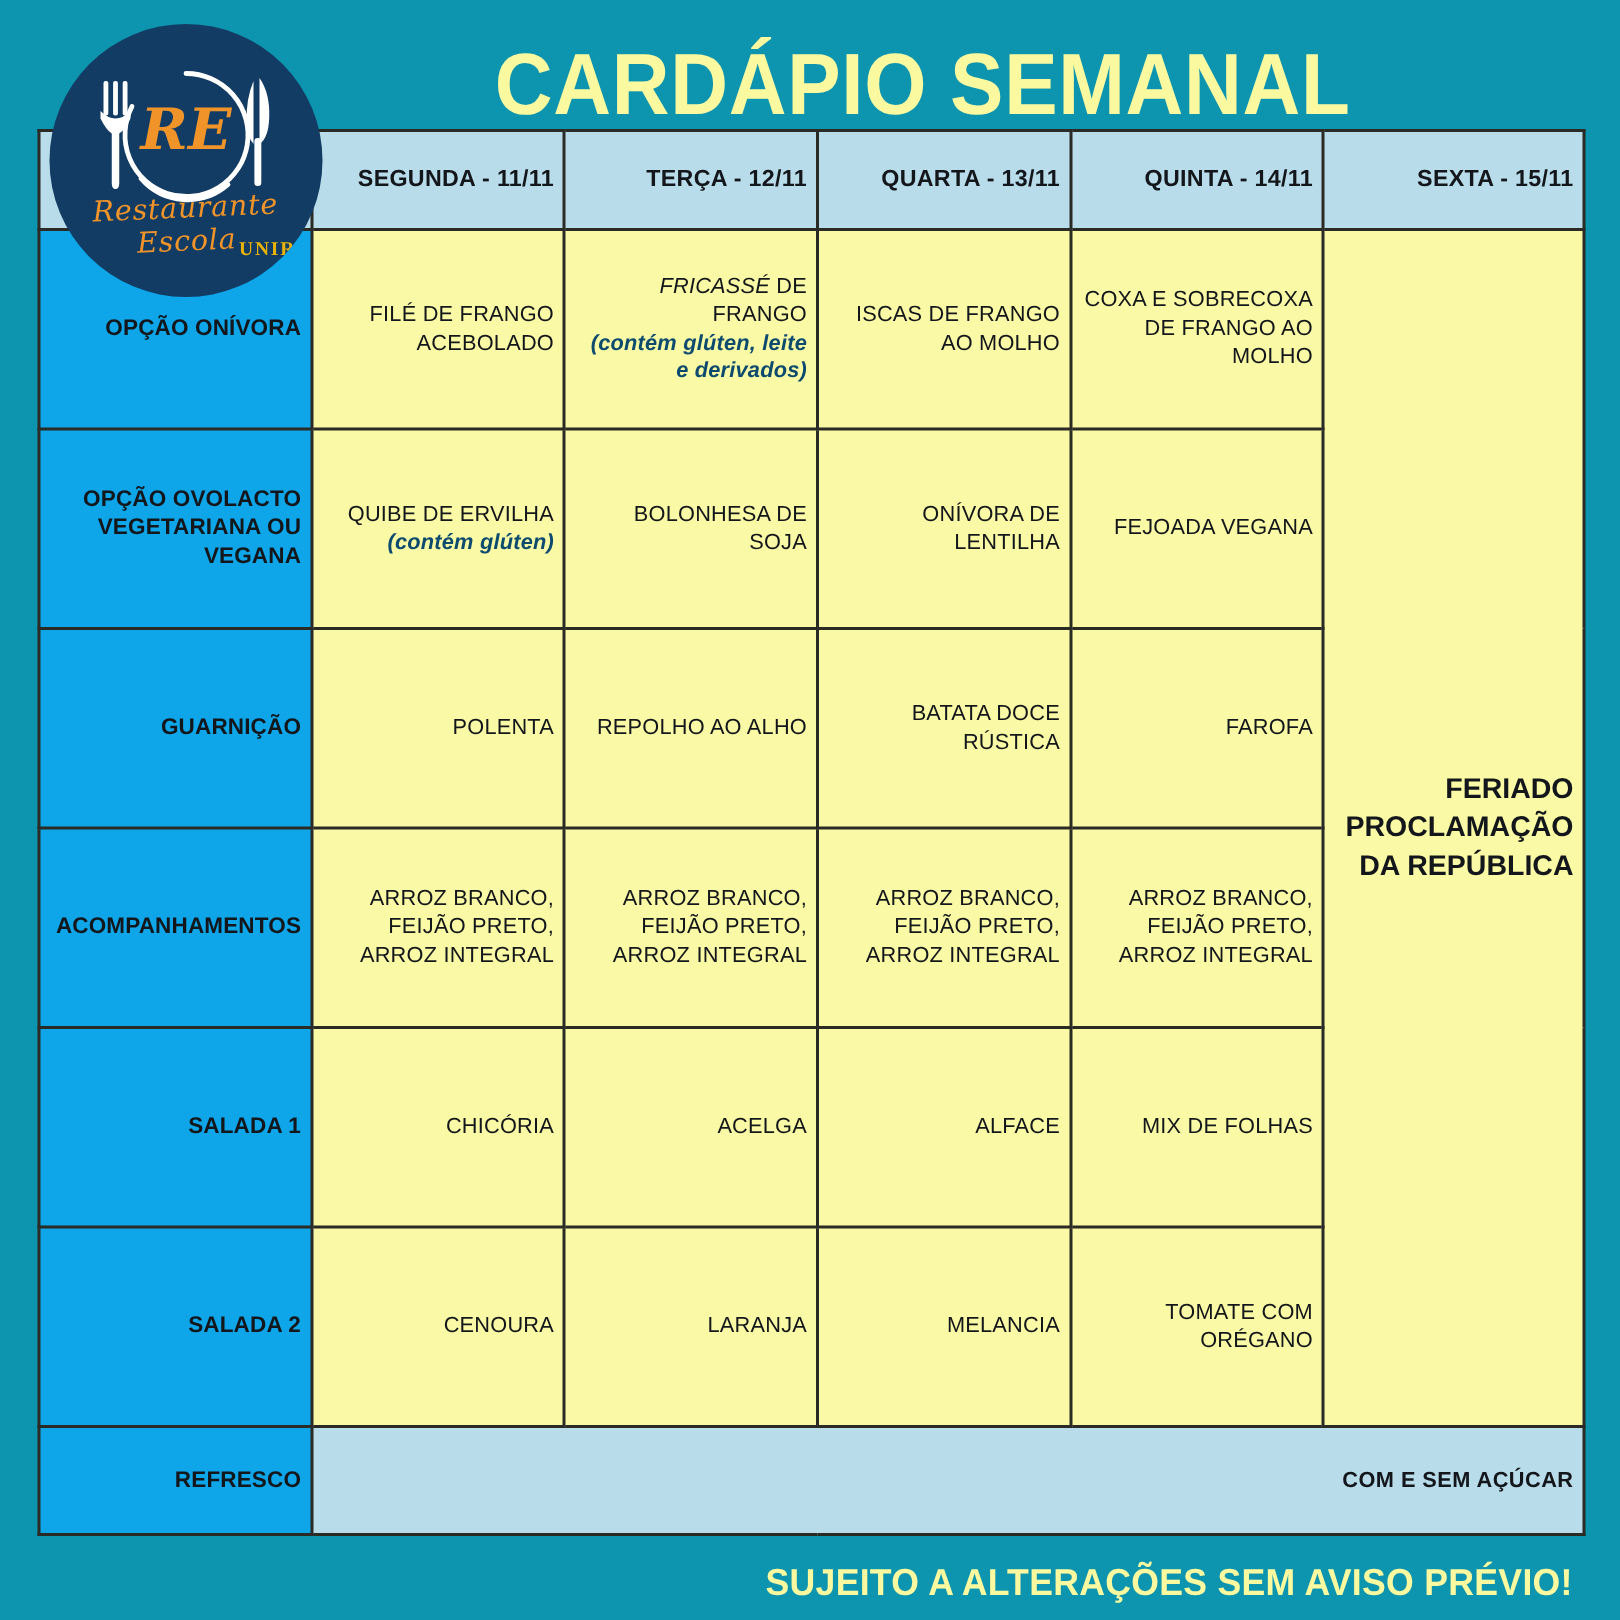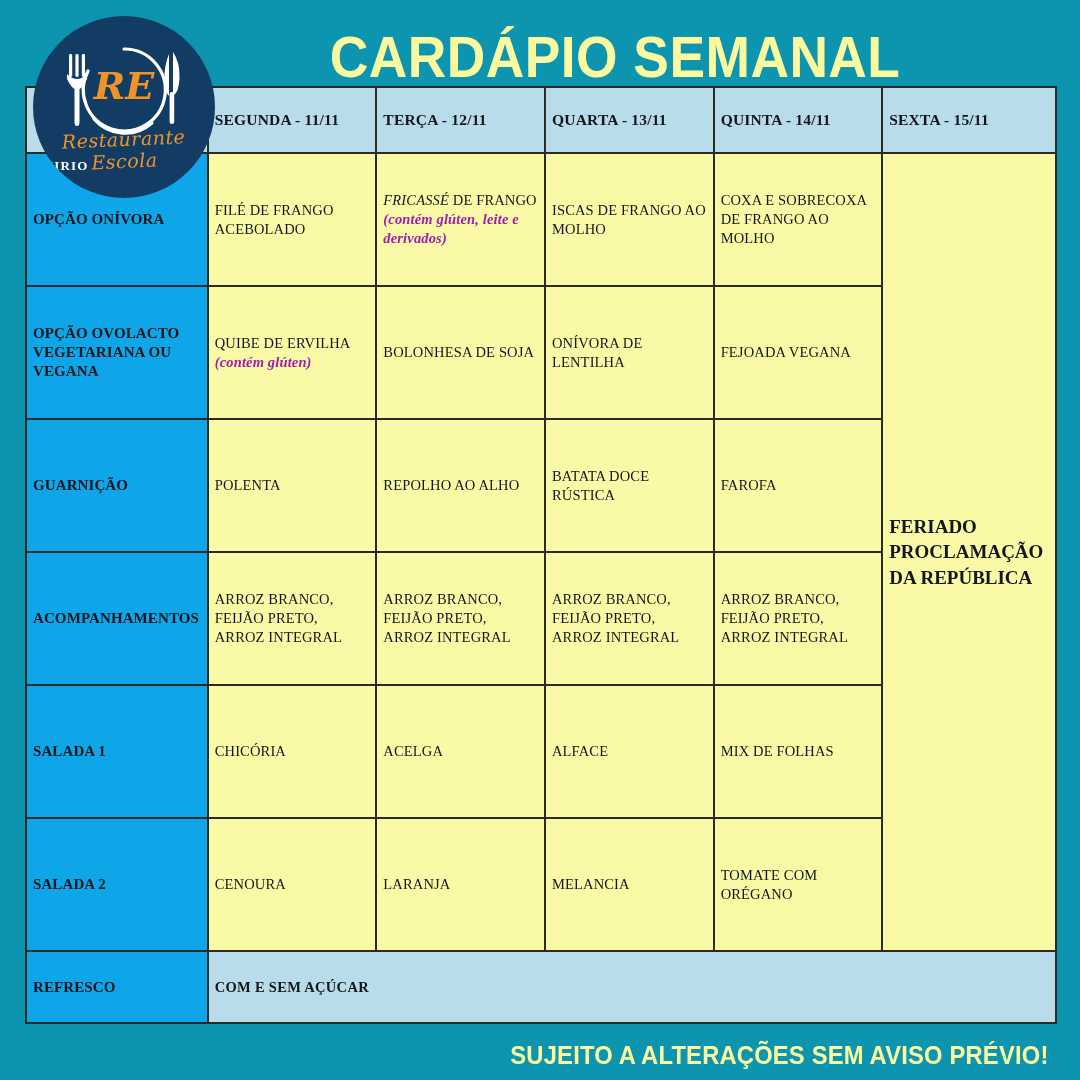--- a/index.html
+++ b/index.html
@@ -70,45 +70,44 @@
     font-family: "DejaVu Serif", serif;
     font-style: italic;
     letter-spacing: 0.5px;
     transform: rotate(-2.5deg);
   }
   #logo .logo-sub {
     position: absolute;
     left: 0;
     top: 142px;
     width: 182px;
-    text-align: left;
-    color: #ffffff;
+    text-align: right;
+    color: #eab308;
     font-size: 13px;
     font-weight: bold;
     font-family: "Liberation Serif", serif;
     letter-spacing: 1.2px;
   }
 
   
   #menu-table {
     position: absolute;
     left: 25px;
     top: 86px;
     width: 1032px;
     border-collapse: collapse;
     table-layout: fixed;
   }
   #menu-table td, #menu-table th {
     border: 2px solid #2b2b26;
     padding: 4px 6px;
-    text-align: left;
+    text-align: right;
     vertical-align: middle;
     color: #13161a;
     box-sizing: border-box;
-    font-family: Liberation Serif, serif;
   }
   .col-label  { width: 181px; }
   .col-day    { width: 168px; }
   .col-day-5  { width: 173px; }
 
   thead th {
     background: #b9dcea;
     height: 66px;
     font-size: 15.5px;
     font-weight: bold;
@@ -137,21 +136,21 @@
     background: #b9dcea;
     font-size: 14.5px;
     font-weight: bold;
     letter-spacing: 0.3px;
     margin-top: 16px;
   }
   tr.r-tall td { height: 133px; }
   tr.r-last td { height: 72px; }
 
   .alert {
-    color: #a21caf;
+    color: #0c4a6e;
     font-weight: bold;
     font-style: italic;
     display: block;
   }
   .em-italic { font-style: italic; }
 
   
   #footer-bar {
     position: absolute;
     left: 0;

